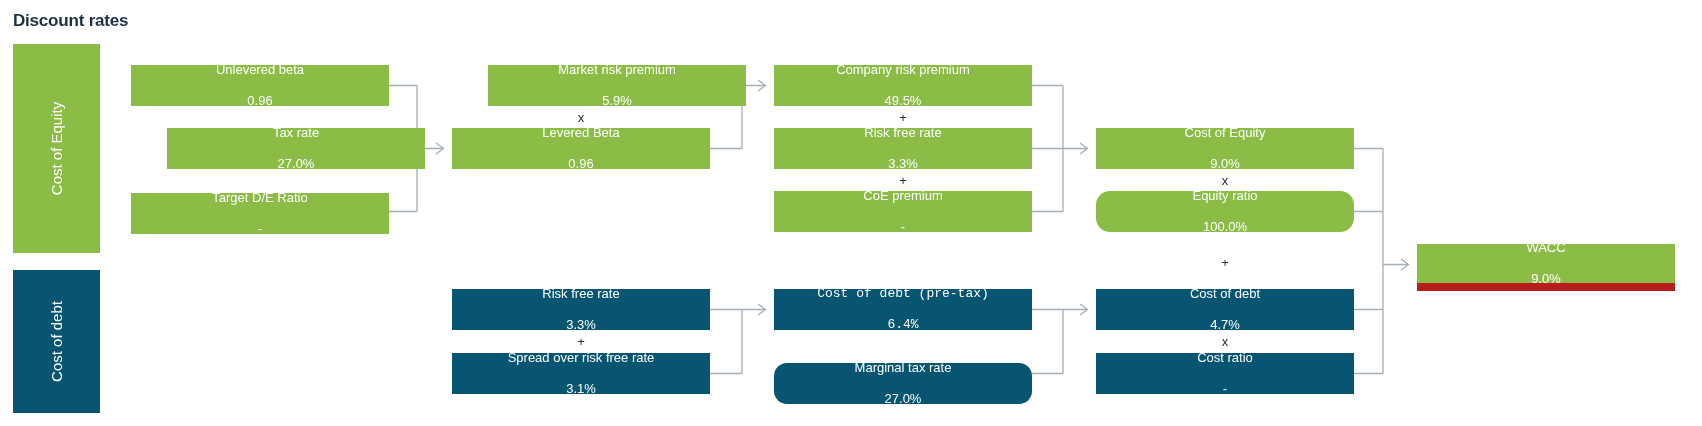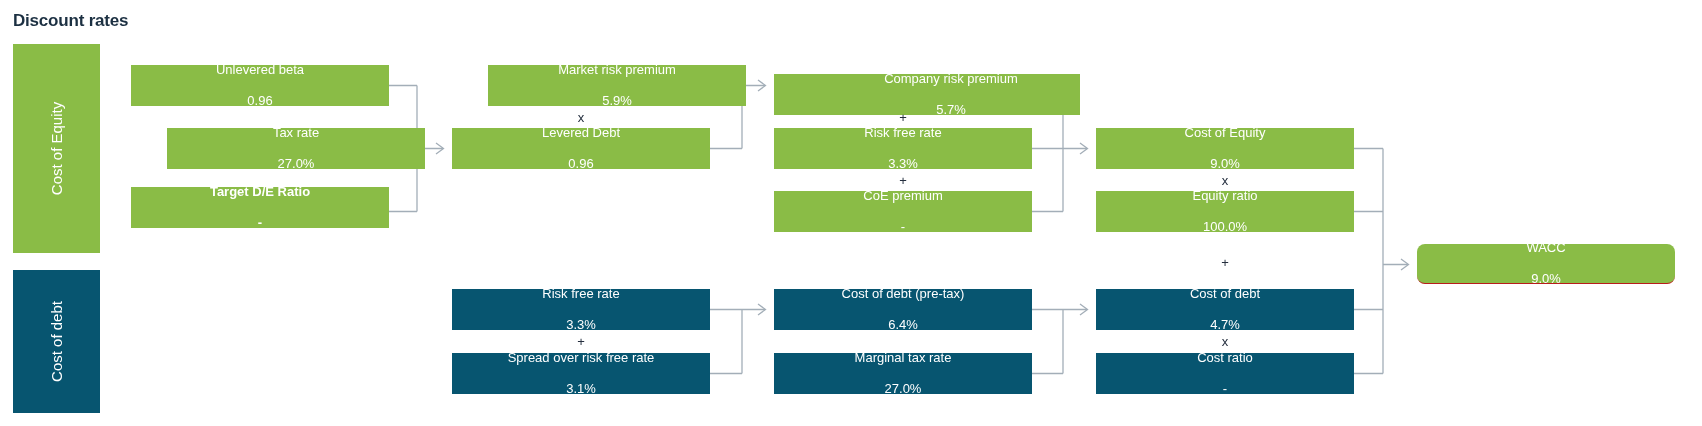--- a/index.html
+++ b/index.html
@@ -29,36 +29,36 @@
   .vlabel.teal{background:#075570;}
   .box{
     position:absolute;z-index:1;
     width:258px;height:41px;
     display:flex;flex-direction:column;align-items:center;justify-content:center;
     gap:17px;
     color:#ffffff;font-size:13px;line-height:14px;text-align:center;
   }
   .box.green{background:#8abc46;}
   .box.teal{background:#075570;}
-  .box.wacc{border-bottom:1px solid #b91c1c;height:39px;border-radius:8px;}
+  .box.wacc{border-bottom:8px solid #b91c1c;height:39px;}
   .op{
     position:absolute;z-index:1;
     width:258px;height:20px;line-height:20px;
     text-align:center;
     font-size:13px;color:#242e3e;
   }
   
   .vlabel.green{left:13px;top:44px;width:87px;height:209px;}
   .vlabel.teal{left:13px;top:270px;width:87px;height:143px;}
-  .pos-c1a{left:131px;top:65px;}  .pos-c1b{left:131px;top:128px;margin-left:36px;} .pos-c1c{left:131px;top:187px;font-weight:bold;}
+  .pos-c1a{left:131px;top:65px;}  .pos-c1b{left:131px;top:128px;margin-left:36px;} .pos-c1c{left:131px;top:193px;}
   .pos-c2a{left:452px;top:65px;margin-left:36px;}  .pos-c2b{left:452px;top:128px;}
-  .pos-c3a{left:774px;top:74px;padding-left:48px;}  .pos-c3b{left:774px;top:128px;} .pos-c3c{left:774px;top:191px;}
-  .pos-c4b{left:1096px;top:128px;}.pos-c4c{left:1096px;top:191px;}
+  .pos-c3a{left:774px;top:65px;}  .pos-c3b{left:774px;top:128px;} .pos-c3c{left:774px;top:191px;}
+  .pos-c4b{left:1096px;top:128px;}.pos-c4c{left:1096px;top:191px;border-radius:14px;}
   .pos-c2d{left:452px;top:289px;} .pos-c2e{left:452px;top:353px;}
-  .pos-c3d{left:774px;top:289px;} .pos-c3e{left:774px;top:353px;}
+  .pos-c3d{left:774px;top:289px;font-family:Liberation Mono, monospace;} .pos-c3e{left:774px;top:363px;border-radius:13px;}
   .pos-c4d{left:1096px;top:289px;}.pos-c4e{left:1096px;top:353px;}
   .pos-wacc{left:1417px;top:244px;}
   .pos-op-c2ab{left:452px;top:108px;}
   .pos-op-c3ab{left:774px;top:108px;}
   .pos-op-c3bc{left:774px;top:171px;}
   .pos-op-c4bc{left:1096px;top:171px;}
   .pos-op-group{left:1096px;top:253px;}
   .pos-op-c2de{left:452px;top:332px;}
   .pos-op-c3de{left:774px;top:332px;}
   .pos-op-c4de{left:1096px;top:332px;}
@@ -112,27 +112,27 @@
     <span>Target D/E Ratio</span>
     <span>-</span>
   </div>
 
   <div class="box green pos-c2a">
     <span>Market risk premium</span>
     <span>5.9%</span>
   </div>
   <div class="op pos-op-c2ab">x</div>
   <div class="box green pos-c2b">
-    <span>Levered Debt</span>
+    <span>Levered Beta</span>
     <span>0.96</span>
   </div>
 
   <div class="box green pos-c3a">
     <span>Company risk premium</span>
-    <span>5.7%</span>
+    <span>49.5%</span>
   </div>
   <div class="op pos-op-c3ab">+</div>
   <div class="box green pos-c3b">
     <span>Risk free rate</span>
     <span>3.3%</span>
   </div>
   <div class="op pos-op-c3bc">+</div>
   <div class="box green pos-c3c">
     <span>CoE premium</span>
     <span>-</span>

